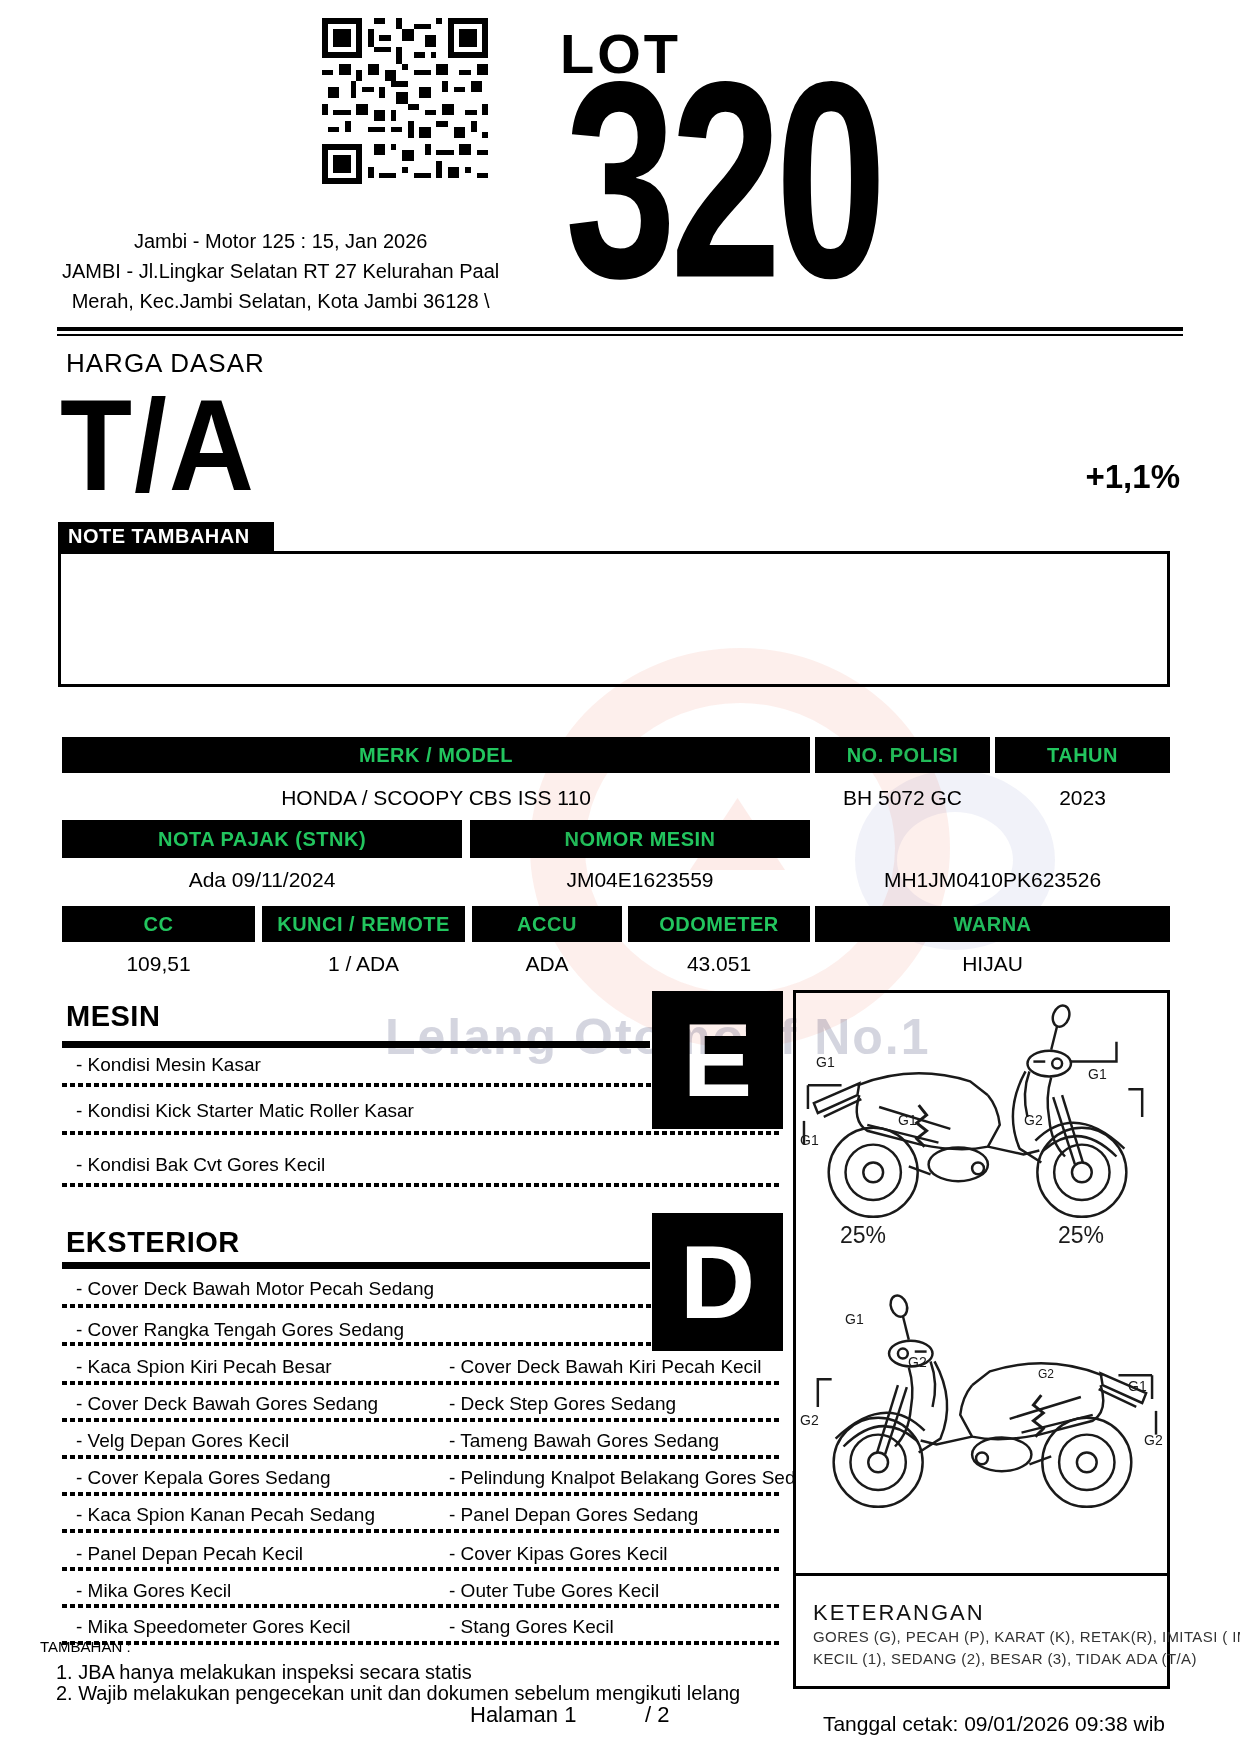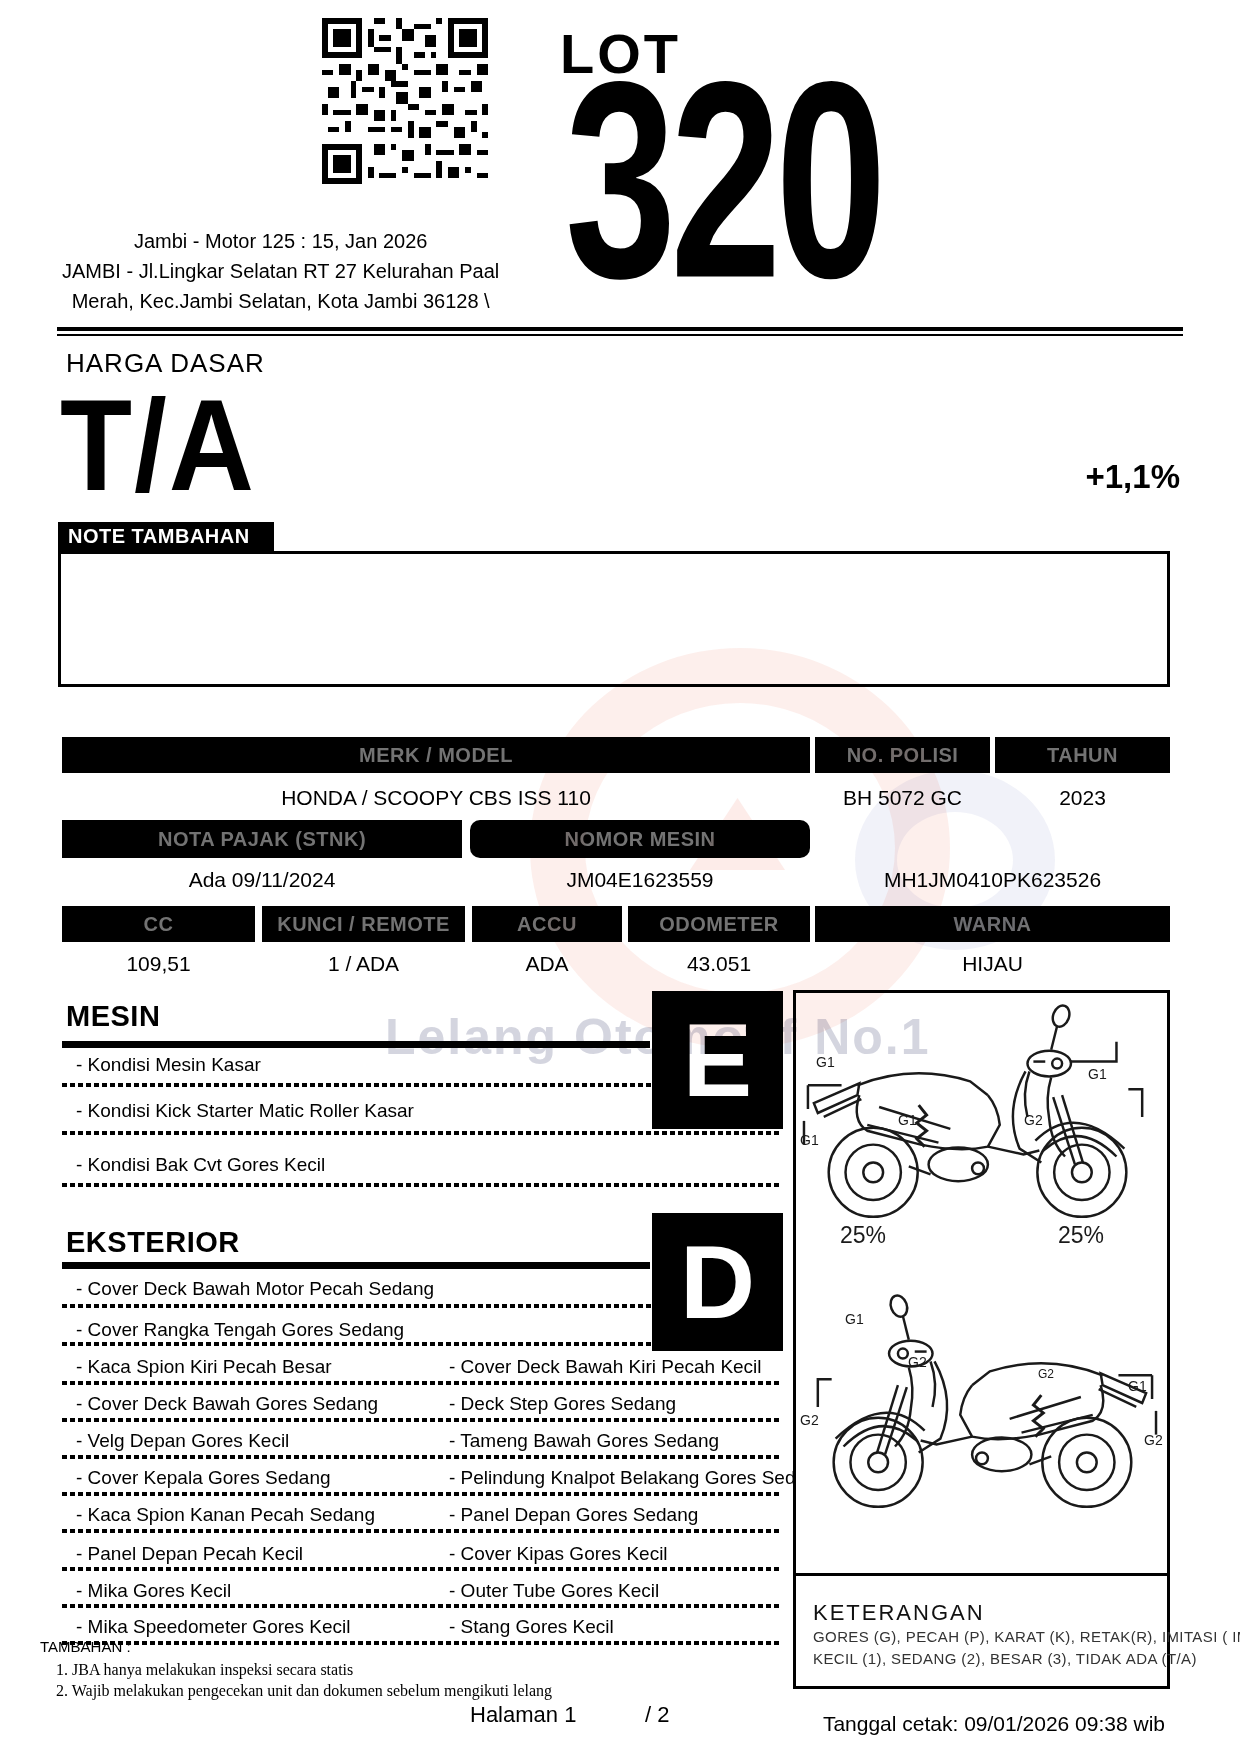--- a/index.html
+++ b/index.html
@@ -13,39 +13,39 @@
   .lot-number{font-size:200px;font-weight:bold;line-height:1;letter-spacing:-6px;
               transform:scaleY(1.40);transform-origin:top left;}
   .addr{font-size:20px;line-height:30px;text-align:center;}
   .dblrule{border-top:4px solid #000;border-bottom:2px solid #000;height:9px;}
   .harga-label{font-size:26px;letter-spacing:1px;}
   .harga-value{font-size:118px;font-weight:bold;line-height:1;transform:scaleY(1.10);transform-origin:top left;letter-spacing:2px;}
   .adjust{font-size:33px;font-weight:bold;text-align:right;}
   .note-tab{background:#000;color:#fff;font-weight:bold;font-size:20px;line-height:29px;padding-left:10px;letter-spacing:.5px;}
   .note-box{border:3px solid #000;background:#fff;}
   
-  .bar{background:#000;color:#737373;font-weight:bold;font-size:20px;text-align:center;letter-spacing:.5px;}
+  .bar{background:#000;color:#22c55e;font-weight:bold;font-size:20px;text-align:center;letter-spacing:.5px;}
   .val{font-size:21px;text-align:center;}
   
   .sec-title{font-size:29px;font-weight:bold;letter-spacing:.5px;}
   .sec-rule{height:7px;background:#000;}
   .item{font-size:19px;margin-left:14px;}
   .dot{height:4px;background:repeating-linear-gradient(90deg,#000 0 5px,transparent 5px 8px);}
   .grade{background:#000;color:#fff;display:flex;align-items:center;justify-content:center;
          font-size:104px;font-weight:bold;width:131px;height:138px;z-index:3;}
   
   .panel{border:3px solid #000;background:#fff;z-index:2;}
   .panel-divider{background:#000;height:3px;z-index:2;}
   .glabel{font-size:14px;color:#1a1a1a;z-index:4;}
   .pct{font-size:23px;color:#1a1a1a;z-index:4;}
   .ket-title{font-size:22px;letter-spacing:2px;color:#111;}
   .ket-line{font-size:15px;color:#333;letter-spacing:.4px;}
   
   .foot-small{font-size:15px;}
-  .foot-note{font-size:16px;font-family:Liberation Serif, serif;}
+  .foot-note{font-size:20px;}
   .foot-page{font-size:22px;}
   .printed{font-size:21px;text-align:right;}
   
   .wm{pointer-events:none;mix-blend-mode:multiply;z-index:10;}
   .wm-text{font-size:50px;font-weight:bold;letter-spacing:2px;color:rgba(176,178,196,0.55);white-space:nowrap;}
   .wm-ring1{width:420px;height:400px;border:55px solid rgba(235,95,70,0.10);border-radius:50%;}
   .wm-ring2{width:200px;height:180px;border:42px solid rgba(100,110,185,0.09);border-radius:50%;}
   .wm-tri{width:95px;height:72px;background:rgba(235,95,70,0.12);clip-path:polygon(50% 0,0 100%,100% 100%);}
   svg.bike{stroke:#1a1a1a;fill:none;stroke-width:2.5;z-index:3;position:absolute;}
   .mirror{transform:scaleX(-1);}
@@ -156,21 +156,21 @@
   <div class="abs note-box" style="left:58px;top:551px;width:1112px;height:136px;"></div>
 
   <div class="abs bar" style="left:62px;top:737px;width:748px;height:36px;line-height:36px;">MERK / MODEL</div>
   <div class="abs bar" style="left:815px;top:737px;width:175px;height:36px;line-height:36px;">NO. POLISI</div>
   <div class="abs bar" style="left:995px;top:737px;width:175px;height:36px;line-height:36px;">TAHUN</div>
   <div class="abs val" style="left:62px;top:786px;width:748px;">HONDA / SCOOPY CBS ISS 110</div>
   <div class="abs val" style="left:815px;top:786px;width:175px;">BH 5072 GC</div>
   <div class="abs val" style="left:995px;top:786px;width:175px;">2023</div>
 
   <div class="abs bar" style="left:62px;top:820px;width:400px;height:38px;line-height:38px;">NOTA PAJAK (STNK)</div>
-  <div class="abs bar" style="left:470px;top:820px;width:340px;height:38px;line-height:38px;border-radius:10px;">NOMOR MESIN</div>
+  <div class="abs bar" style="left:470px;top:820px;width:340px;height:38px;line-height:38px;">NOMOR MESIN</div>
   <div class="abs val" style="left:62px;top:868px;width:400px;">Ada 09/11/2024</div>
   <div class="abs val" style="left:470px;top:868px;width:340px;">JM04E1623559</div>
   <div class="abs val" style="left:815px;top:868px;width:355px;">MH1JM0410PK623526</div>
 
   <div class="abs bar" style="left:62px;top:906px;width:193px;height:36px;line-height:36px;">CC</div>
   <div class="abs bar" style="left:262px;top:906px;width:203px;height:36px;line-height:36px;">KUNCI / REMOTE</div>
   <div class="abs bar" style="left:472px;top:906px;width:150px;height:36px;line-height:36px;">ACCU</div>
   <div class="abs bar" style="left:628px;top:906px;width:182px;height:36px;line-height:36px;">ODOMETER</div>
   <div class="abs bar" style="left:815px;top:906px;width:355px;height:36px;line-height:36px;">WARNA</div>
   <div class="abs val" style="left:62px;top:952px;width:193px;">109,51</div>

